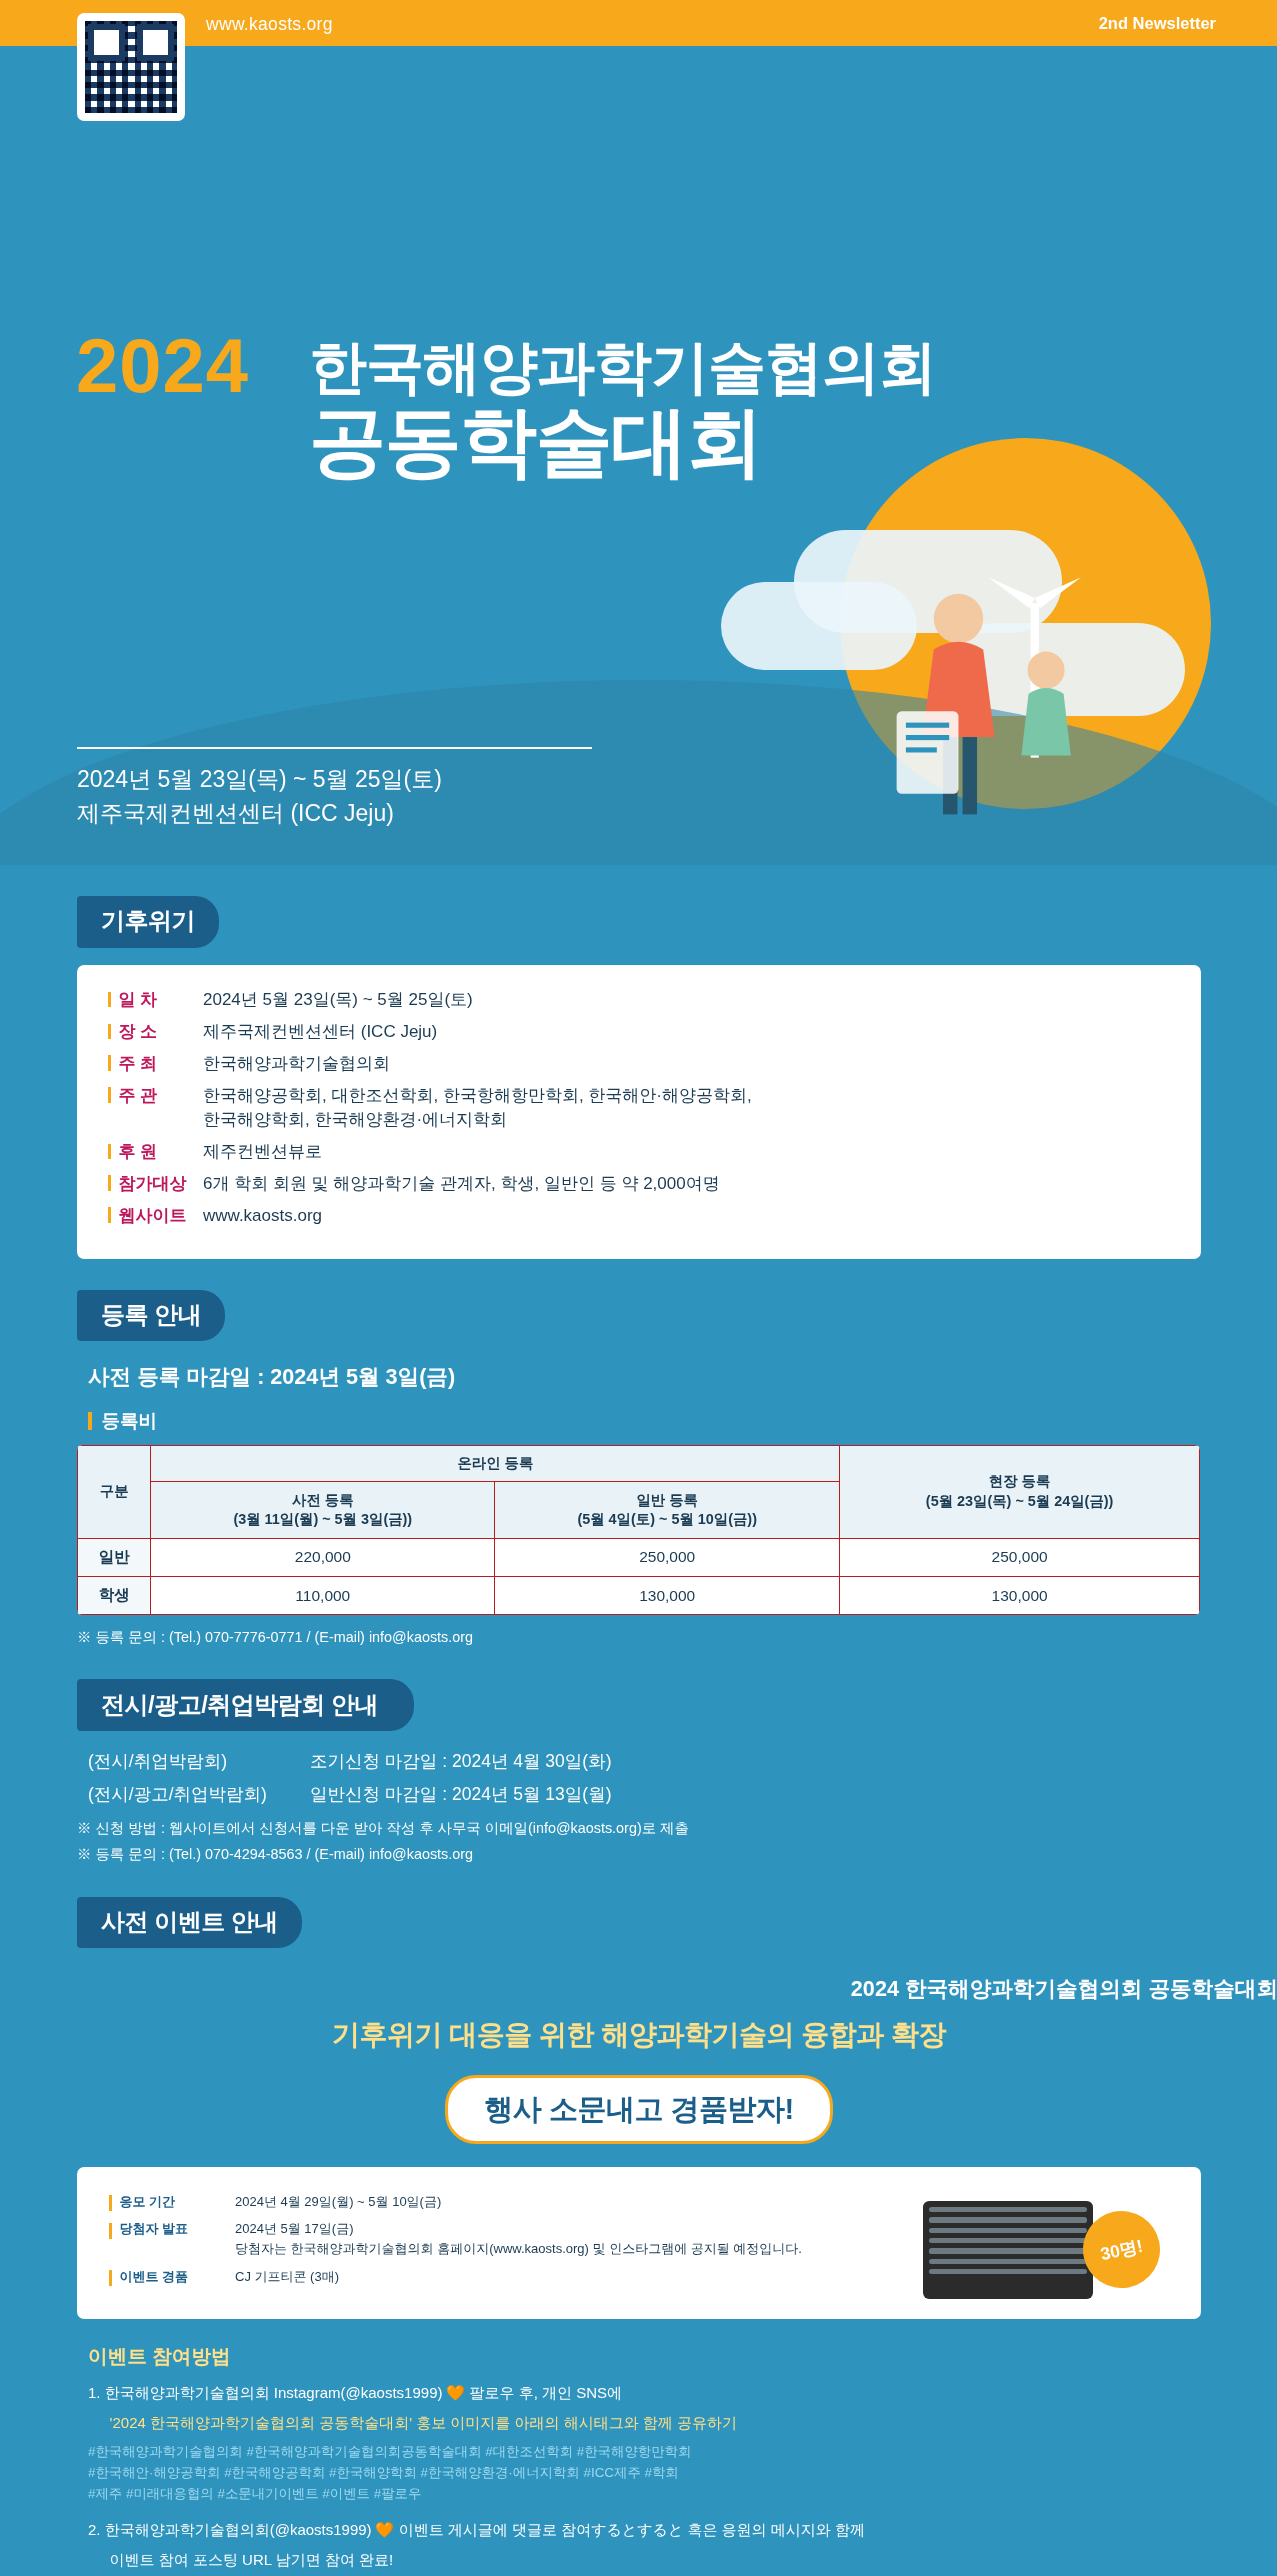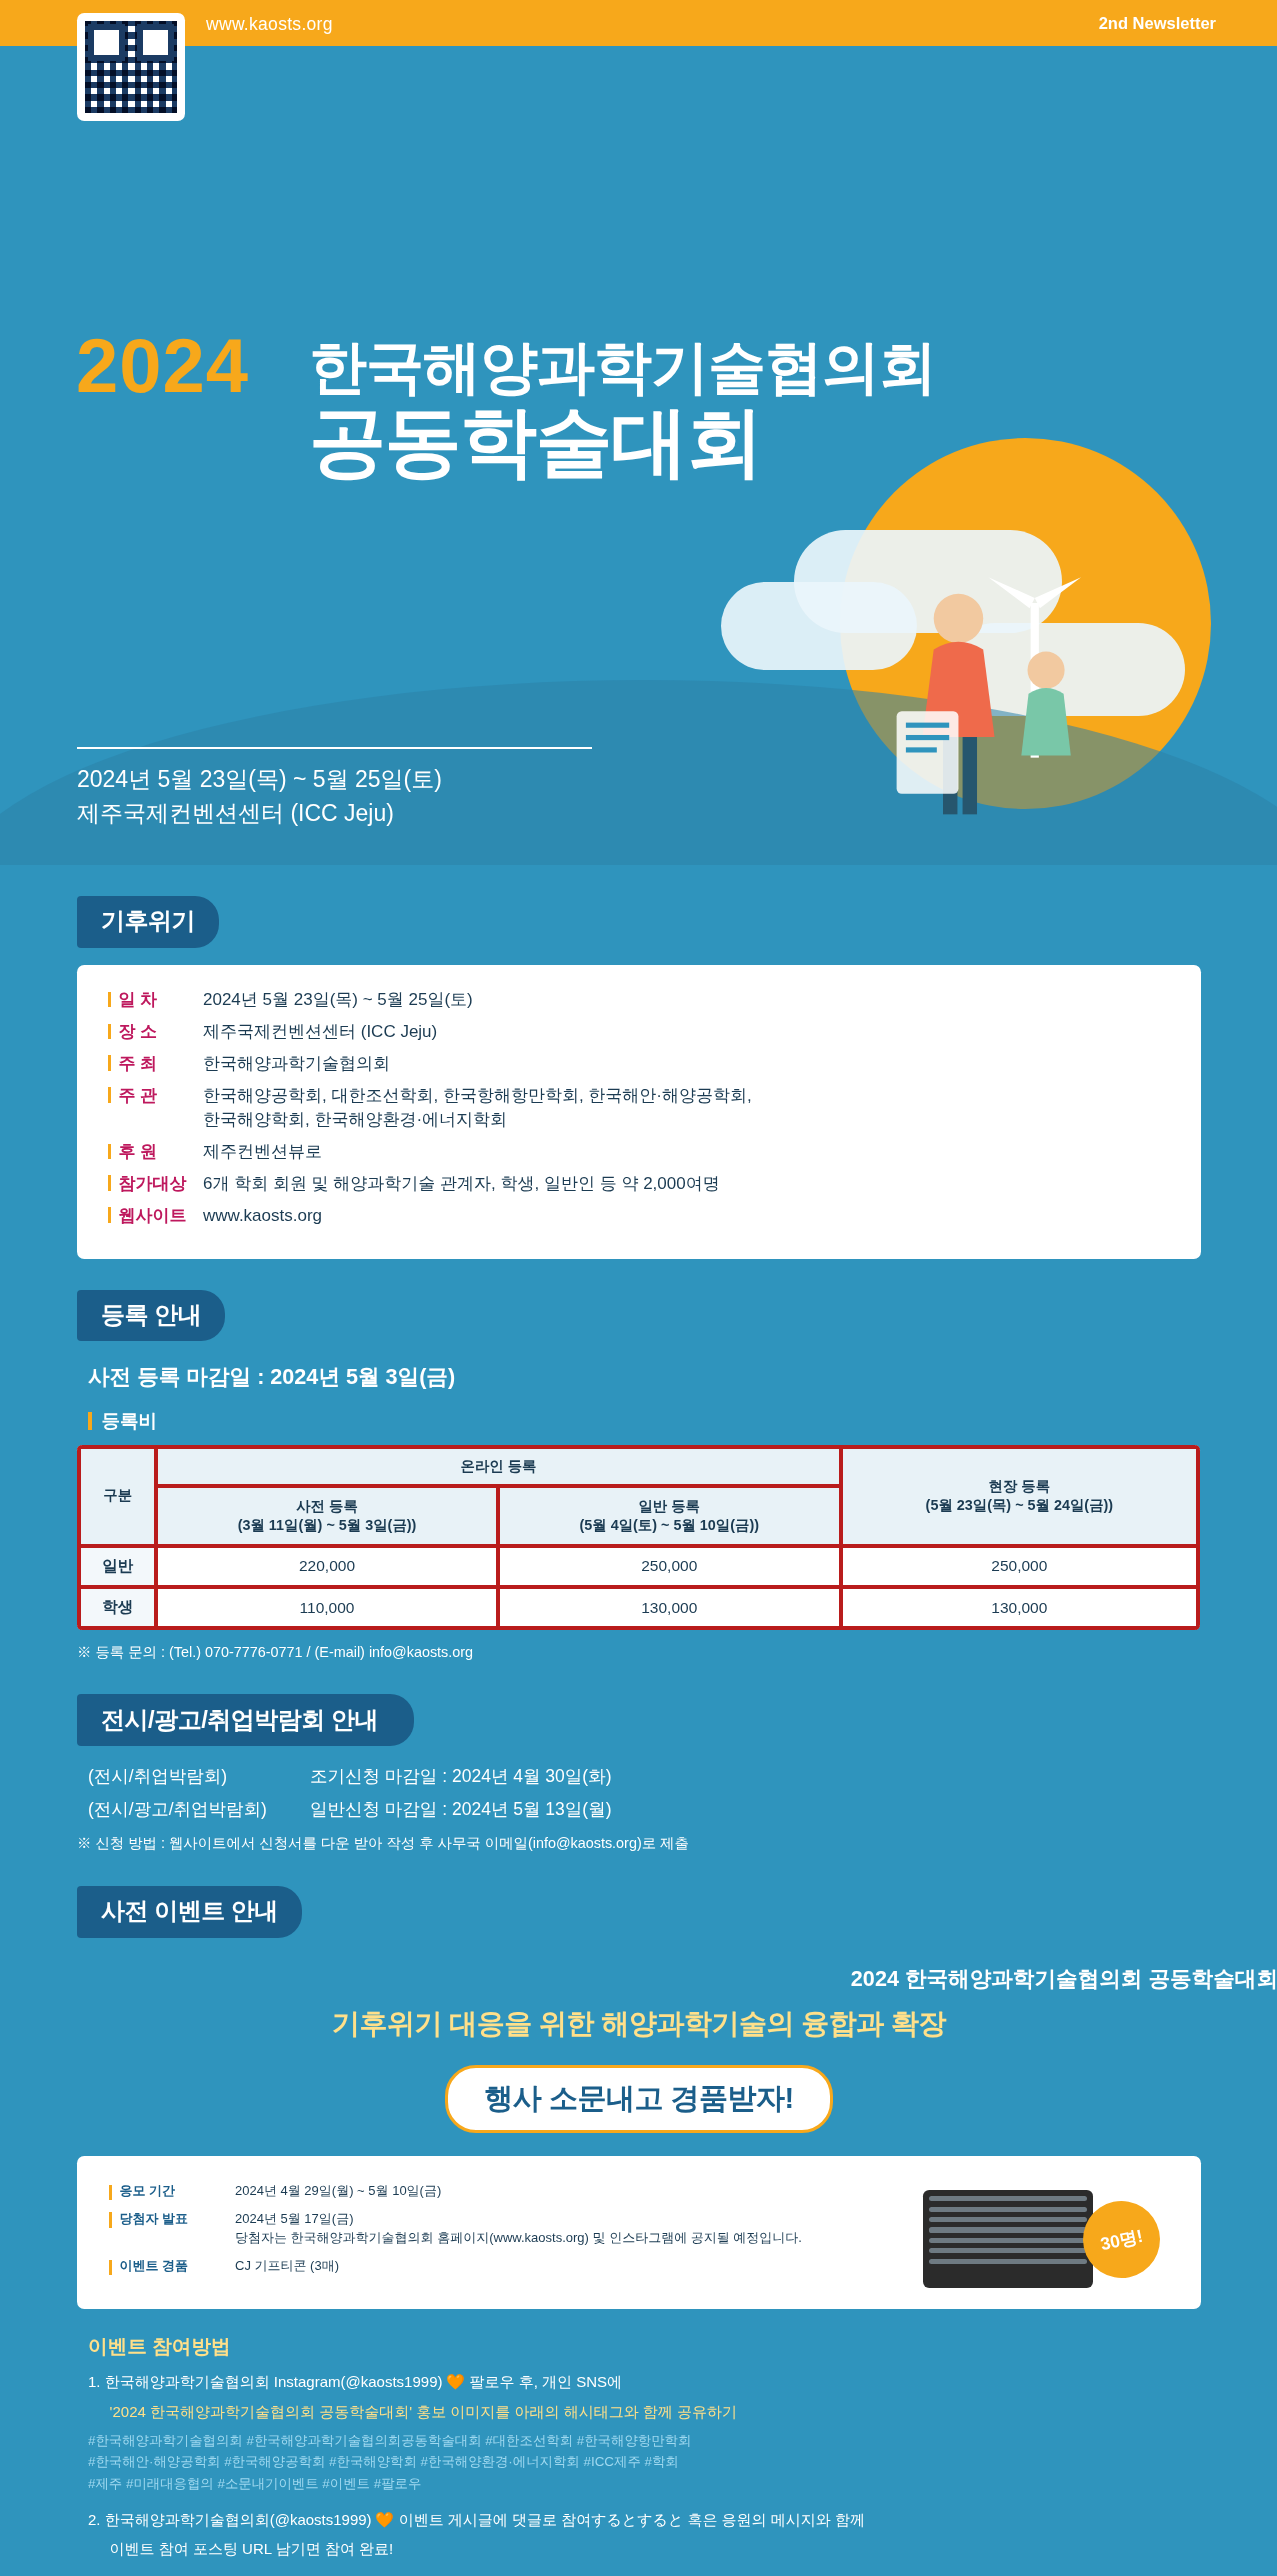--- a/index.html
+++ b/index.html
@@ -222,21 +222,21 @@
     width:calc(100% - 155px);
     margin:11.3px 77px 0 77px;
     border-collapse:collapse;
     background:#ffffff;
     font-size:14.4px;
     color:#1b3b52;
     border-radius:5.2px;
     overflow:hidden;
   }
   table.fee th, table.fee td {
-    border:4px solid #b91c1c;
+    border:1px solid #b91c1c;
     text-align:center;
     padding:8.2px 4.1px;
   }
   table.fee thead th {
     background:#e8f2f7;
     font-weight:bold;
     line-height:1.35;
   }
   table.fee tbody td { font-size:15.5px; }
   table.fee tbody td.first { background:#f3f8fb; font-weight:bold; }
@@ -491,20 +491,21 @@
       <div class="ex-row">
         <div class="l">(전시/취업박람회)</div>
         <div>조기신청 마감일 : 2024년 4월 30일(화)</div>
       </div>
       <div class="ex-row">
         <div class="l">(전시/광고/취업박람회)</div>
         <div>일반신청 마감일 : 2024년 5월 13일(월)</div>
       </div>
     </div>
     <div class="note">※ 신청 방법 : 웹사이트에서 신청서를 다운 받아 작성 후 사무국 이메일(info@kaosts.org)로 제출</div>
+    <div class="note" style="margin-top:4.1px">※ 등록 문의 : (Tel.) 070-4294-8563 / (E-mail) info@kaosts.org</div>
   </div>
 
   <div class="block">
     <div class="sec-head">사전 이벤트 안내</div>
     <div class="pe-title">2024 한국해양과학기술협의회 공동학술대회</div>
     <div class="pe-sub">기후위기 대응을 위한 해양과학기술의 융합과 확장</div>
     <div class="pe-badge">행사 소문내고 경품받자!</div>
 
     <div class="pe-card">
       <div class="pe-line">

